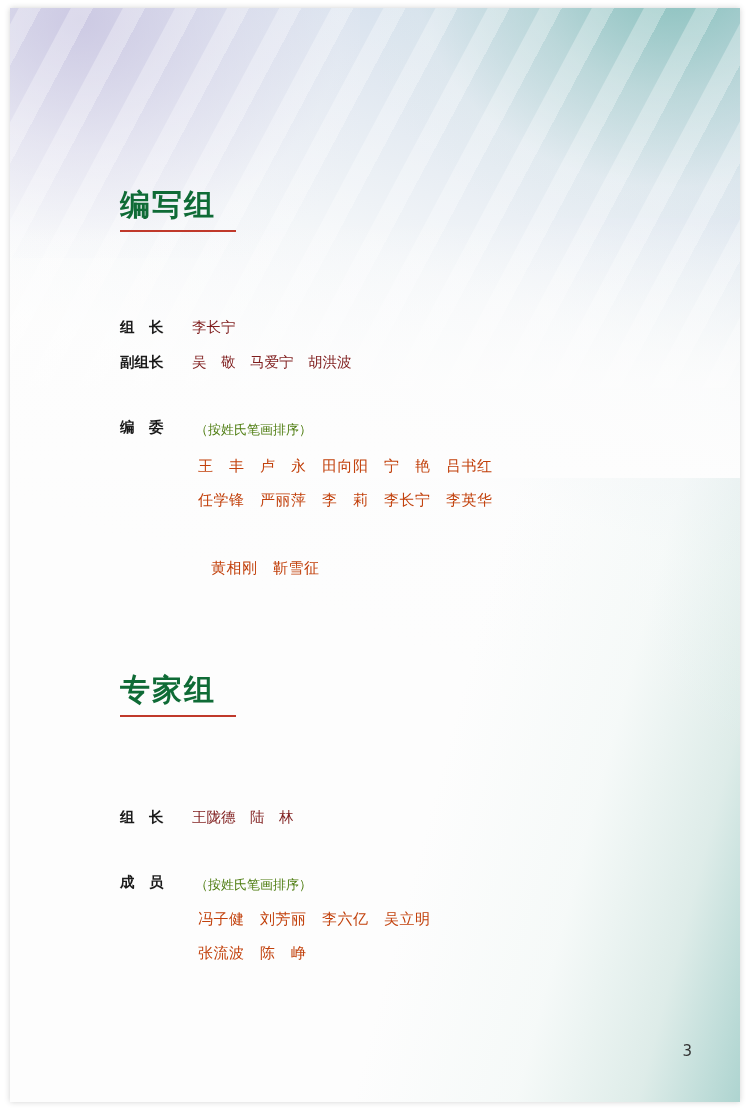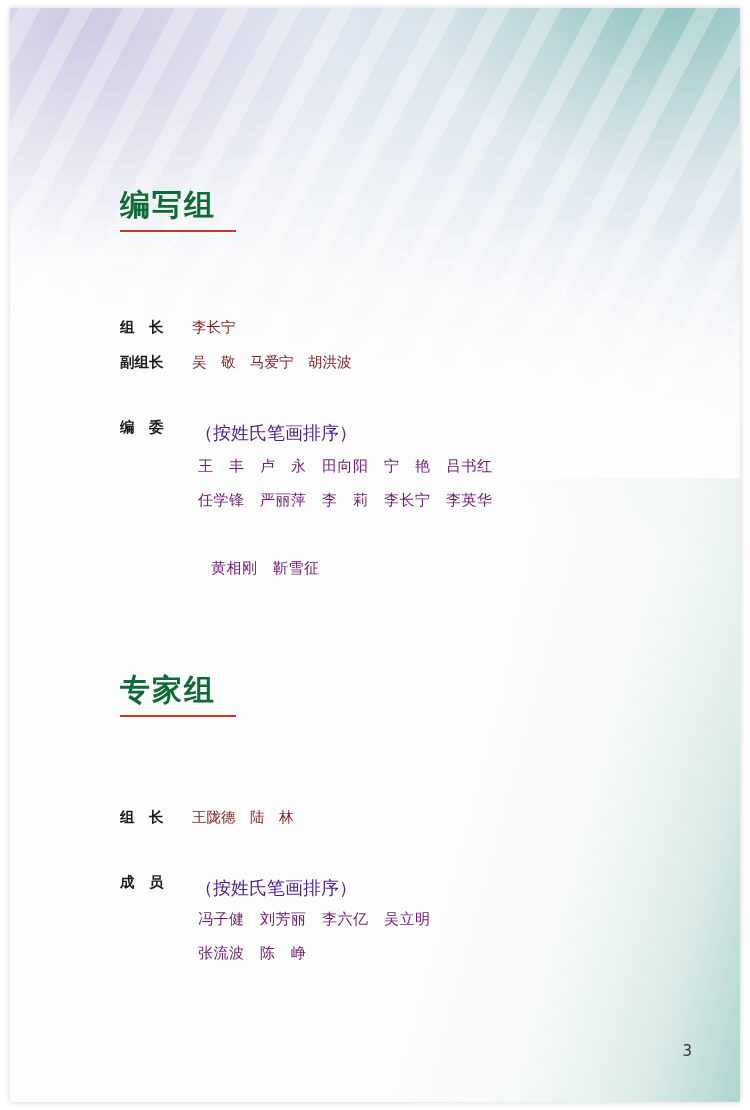--- a/index.html
+++ b/index.html
@@ -120,29 +120,29 @@
   .row-value {
     position: absolute;
     font-family: "DejaVu Sans", sans-serif;
     font-size: 14.5px;
     color: #7f1d1d;
     white-space: pre;
   }
   .note {
     position: absolute;
     font-family: "DejaVu Sans", sans-serif;
-    font-size: 18px;
-    color: #4c1d95;
+    font-size: 13px;
+    color: #4d7c0f;
     white-space: pre;
   }
   .name-line {
     position: absolute;
     font-family: "DejaVu Sans", sans-serif;
     font-size: 15px;
-    color: #701a75;
+    color: #c2410c;
     white-space: pre;
     letter-spacing: 0.5px;
   }
 
   .page-number {
     position: absolute;
     right: 48px;
     bottom: 42px;
     font-family: "DejaVu Sans", sans-serif;
     font-size: 15px;

